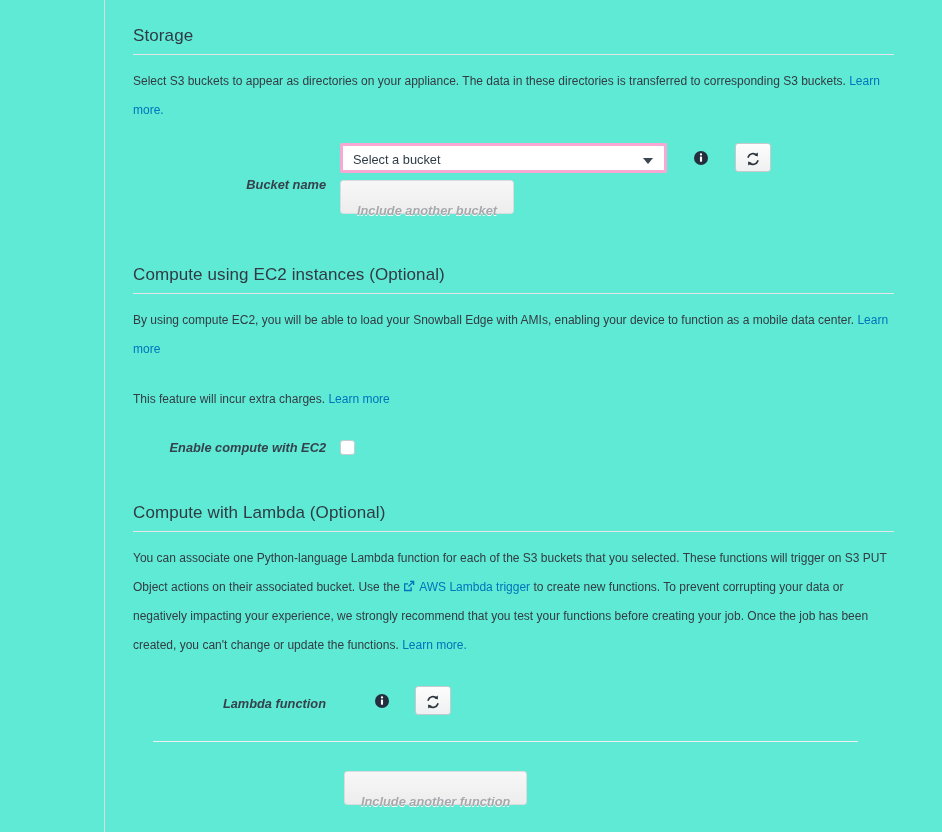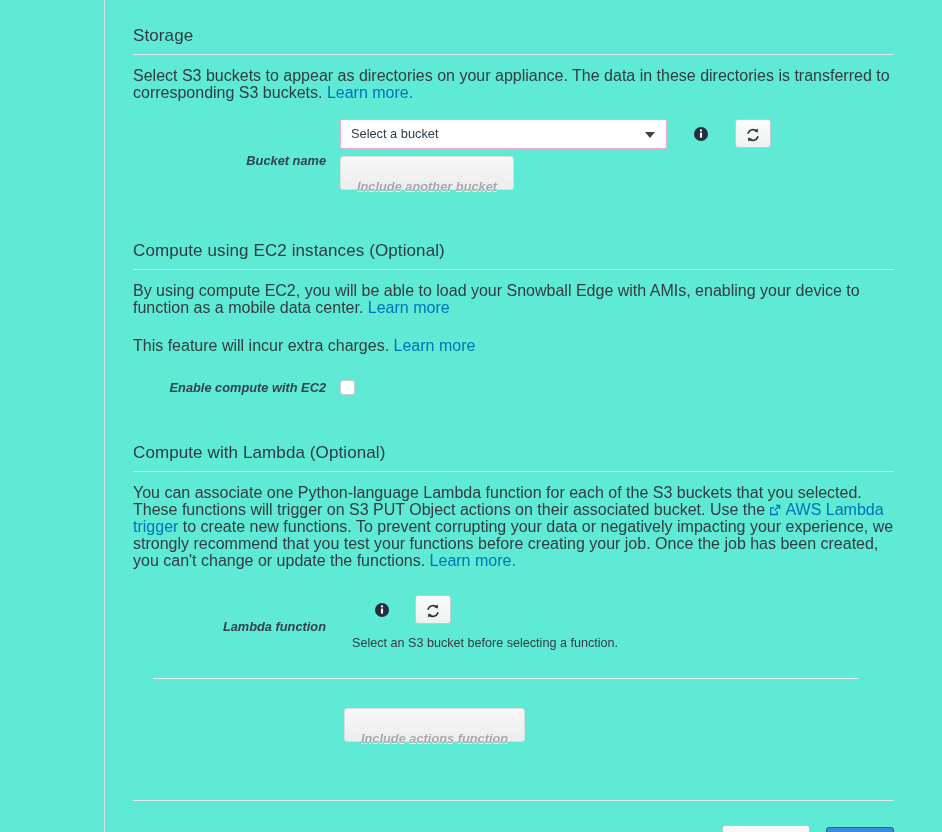--- a/index.html
+++ b/index.html
@@ -47,22 +47,22 @@
     letter-spacing: 0.1px;
     margin: 0;
     padding: 0 0 8px 0;
   }
   .section-rule {
     border-bottom: 1px solid #e4e6e8;
     margin: 0 0 12px 0;
   }
 
   .para {
-    font-size: 16px;
-    line-height: 17px;
+    font-size: 12px;
+    line-height: 29px;
     color: #333b43;
     margin: 0;
   }
   .para + .para { margin-top: 21px; }
 
   a.lnk {
     color: #0073bb;
     text-decoration: none;
     cursor: pointer;
   }
@@ -84,21 +84,21 @@
     flex: 0 0 auto;
     white-space: nowrap;
   }
   .form-field { flex: 1 1 auto; }
 
   
   .select {
     position: relative;
     width: 327px;
     height: 30px;
-    border: 1px solid #f9a8d4;
+    border: 3px solid #f9a8d4;
     border-radius: 2px;
     background: #ffffff;
     display: inline-block;
     vertical-align: top;
     cursor: pointer;
   }
   .select .sel-text {
     position: absolute;
     left: 10px;
     top: 0;
@@ -331,28 +331,27 @@
 
           <span class="refresh-btn">
             <svg width="16" height="16" viewBox="0 0 16 16">
               <path d="M3.2 6.1 A5 5 0 0 1 11.6 4.2" fill="none" stroke="#2b343c" stroke-width="1.7" stroke-linecap="round"></path>
               <polygon points="12.8,1.4 12.8,5.6 9.0,4.0" fill="#2b343c"></polygon>
               <path d="M12.8 9.9 A5 5 0 0 1 4.4 11.8" fill="none" stroke="#2b343c" stroke-width="1.7" stroke-linecap="round"></path>
               <polygon points="3.2,14.6 3.2,10.4 7.0,12.0" fill="#2b343c"></polygon>
             </svg>
           </span>
 
-          <div class="helper-text">Select an S3 bucket before selecting a function.</div>
         </div>
       </div>
 
       <div class="inner-divider" style="margin-top:26px;"></div>
 
       <div style="margin-top:29px; padding-left:211px;">
-        <span class="btn disabled">Include actions function</span>
+        <span class="btn disabled">Include another function</span>
       </div>
     </div>
 
     <div class="footer-divider" style="margin-top:53px;"></div>
 
     <div class="footer" style="margin-top:24px;">
       <span class="required-note">* Required</span>
       <span class="footer-actions">
         <a class="btn-link">Cancel</a>
         <span class="btn">Previous</span>

